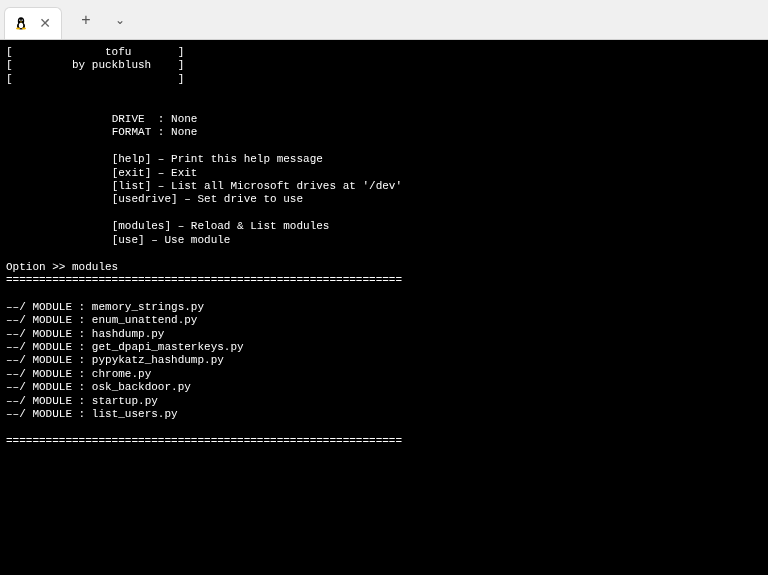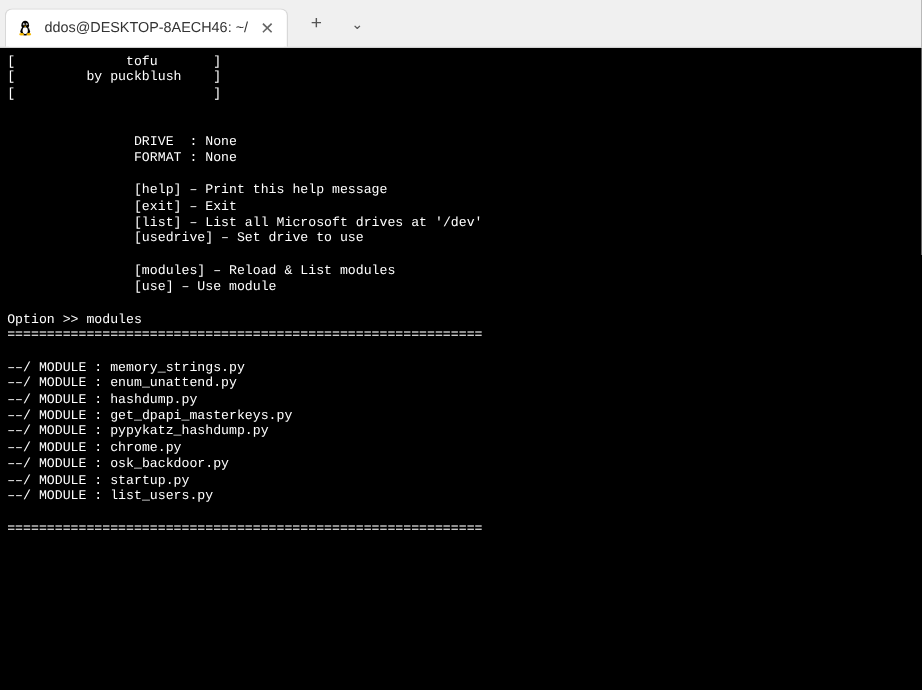--- a/index.html
+++ b/index.html
@@ -80,21 +80,20 @@
           <ellipse cx="8" cy="10.5" rx="2.2" ry="2.8" fill="#fff"></ellipse>
           <circle cx="6.8" cy="5.2" r="0.8" fill="#fff"></circle>
           <circle cx="9.2" cy="5.2" r="0.8" fill="#fff"></circle>
           <circle cx="6.9" cy="5.3" r="0.35" fill="#000"></circle>
           <circle cx="9.1" cy="5.3" r="0.35" fill="#000"></circle>
           <path d="M7 6.5 L9 6.5 L8 7.8 Z" fill="#f5b800"></path>
           <ellipse cx="5" cy="13.5" rx="2" ry="1" fill="#f5b800"></ellipse>
           <ellipse cx="11" cy="13.5" rx="2" ry="1" fill="#f5b800"></ellipse>
         </svg>
       </span>
-      <span>ddos@DESKTOP-8AECH46: ~/</span>
       <span class="tab-close">✕</span>
     </div>
     <div class="tab-actions">
       <span class="tab-action-btn">+</span>
       <span class="tab-action-btn" style="font-size:12px;">⌄</span>
     </div>
   </div>
 
   <div class="terminal"><span>[              tofu       ]</span>
 <span>[         by puckblush    ]</span>

